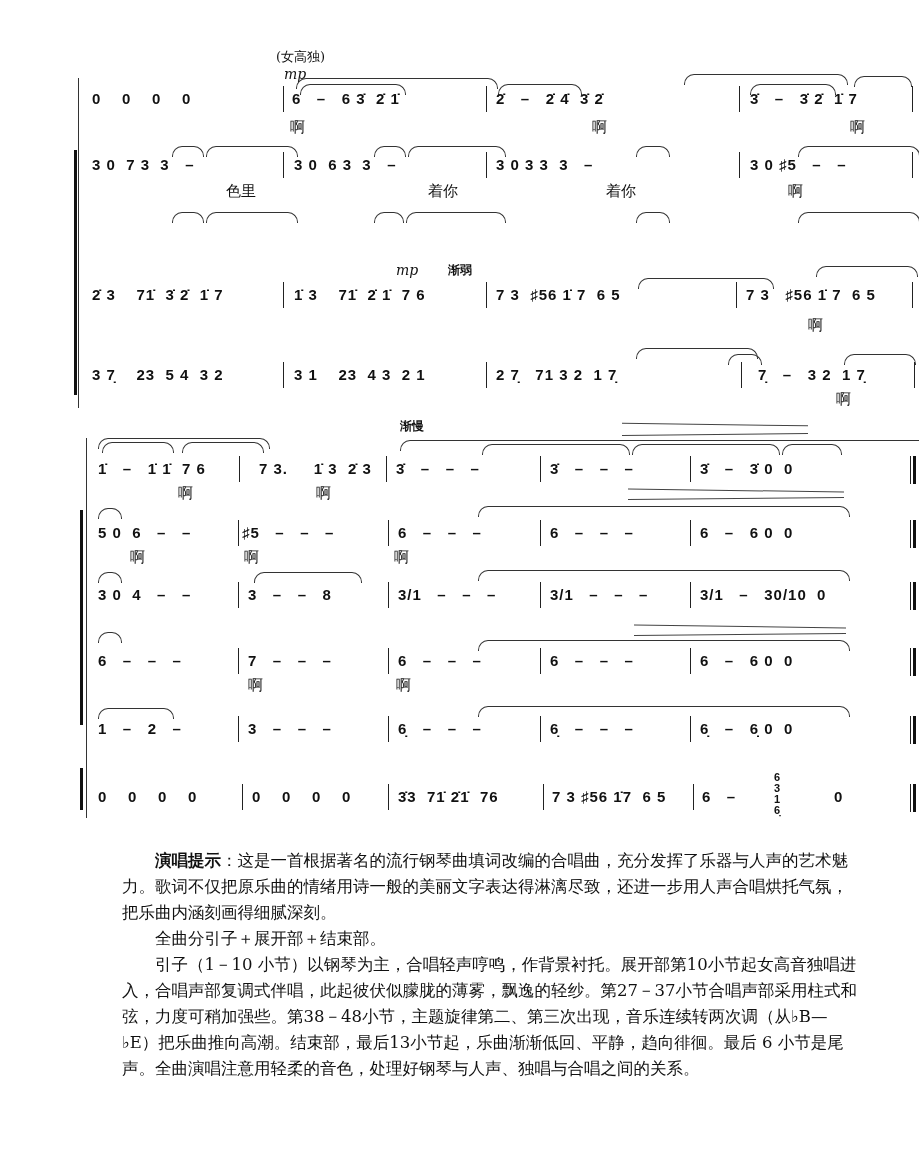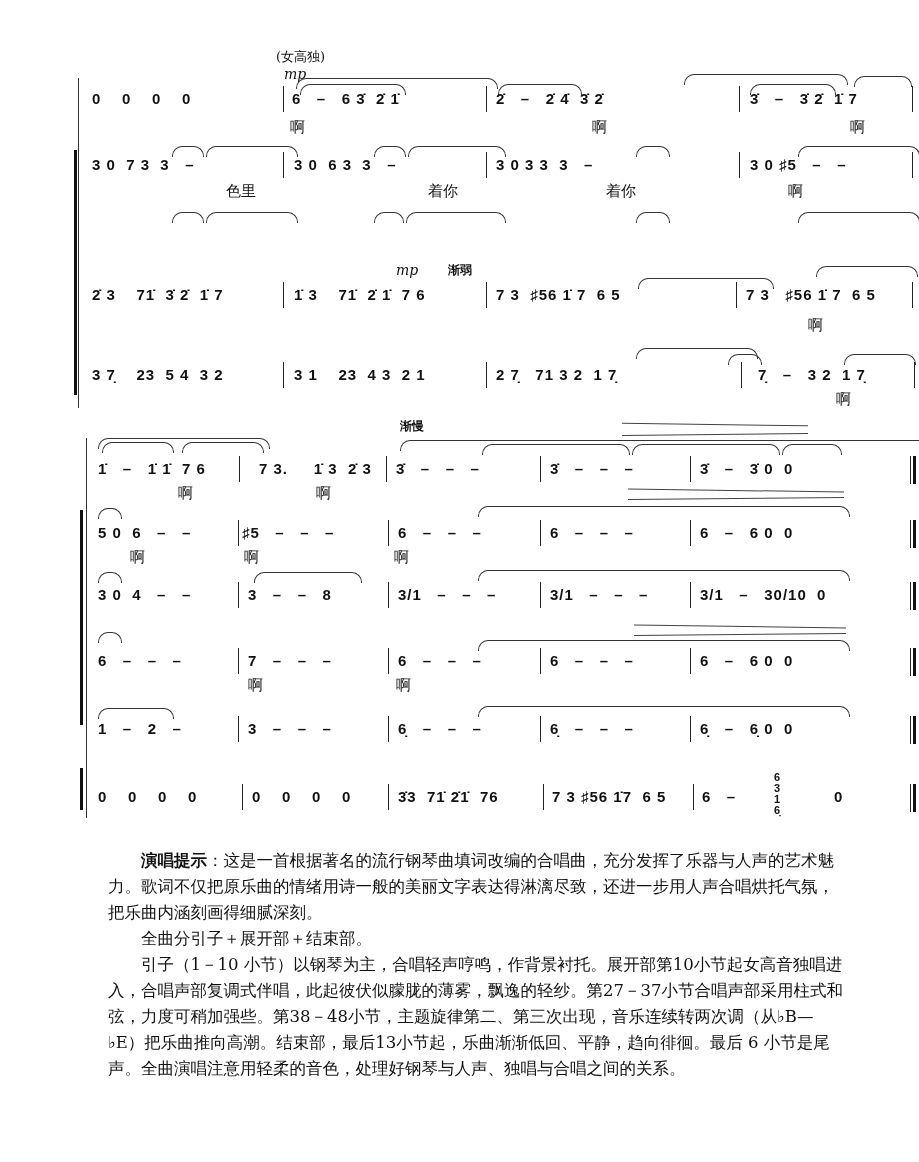--- a/index.html
+++ b/index.html
@@ -10,21 +10,21 @@
   .bar { position: absolute; top: -4px; width: 1px; height: 26px; background: #222; }
   .endbar { position: absolute; top: -4px; width: 5px; height: 28px; border-left: 1px solid #222; }
   .endbar::after { content: ""; position: absolute; left: 2px; top: 0; width: 3px; height: 28px; background: #111; }
   .lyric { position: absolute; font-family: "DejaVu Serif", serif; font-size: 15px; line-height: 18px; white-space: pre; }
   .mark { position: absolute; font-family: "DejaVu Sans", sans-serif; font-size: 12px; font-weight: bold; }
   .dyn { position: absolute; font-family: "DejaVu Serif", serif; font-style: italic; font-weight: normal; font-size: 14px; }
   .slur { position: absolute; height: 10px; border-top: 1px solid #333; border-left: 1px solid #333; border-right: 1px solid #333; border-radius: 10px 10px 0 0; }
   .hairpin { position: absolute; height: 0; border-top: 1px solid #444; }
   .brace-left { position: absolute; width: 3px; background: #111; }
   .thinline { position: absolute; width: 1px; background: #333; }
-  .text-block { position: absolute; left: 108px; width: 740px; font-family: "DejaVu Serif", serif; font-size: 16.5px; line-height: 26px; color: #111; }
+  .text-block { position: absolute; left: 122px; width: 740px; font-family: "DejaVu Serif", serif; font-size: 16.5px; line-height: 26px; color: #111; }
   .text-block p { margin: 0; }
   .indent { text-indent: 2em; }
   .bold { font-weight: bold; font-family: "DejaVu Sans", sans-serif; }
   .chord { position: absolute; font-family: "Liberation Sans", sans-serif; font-weight: bold; font-size: 11px; line-height: 11px; }
 </style>
 </head>
 <body>
 
 <div class="system" style="top:0;height:420px;">
 

